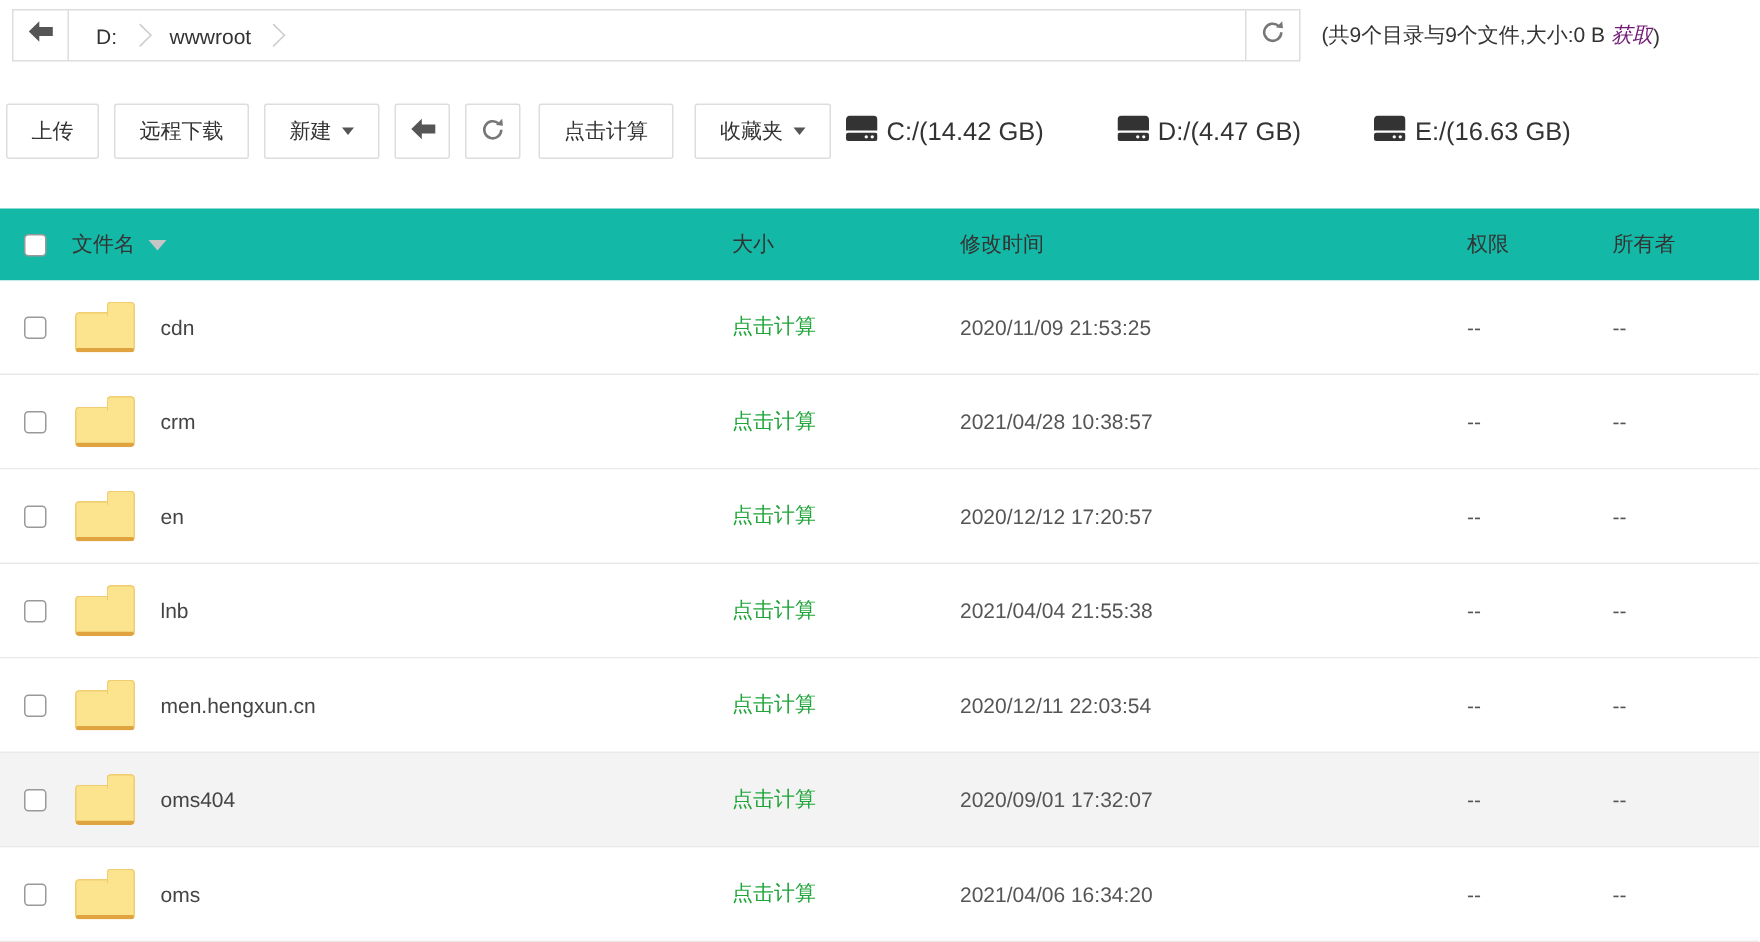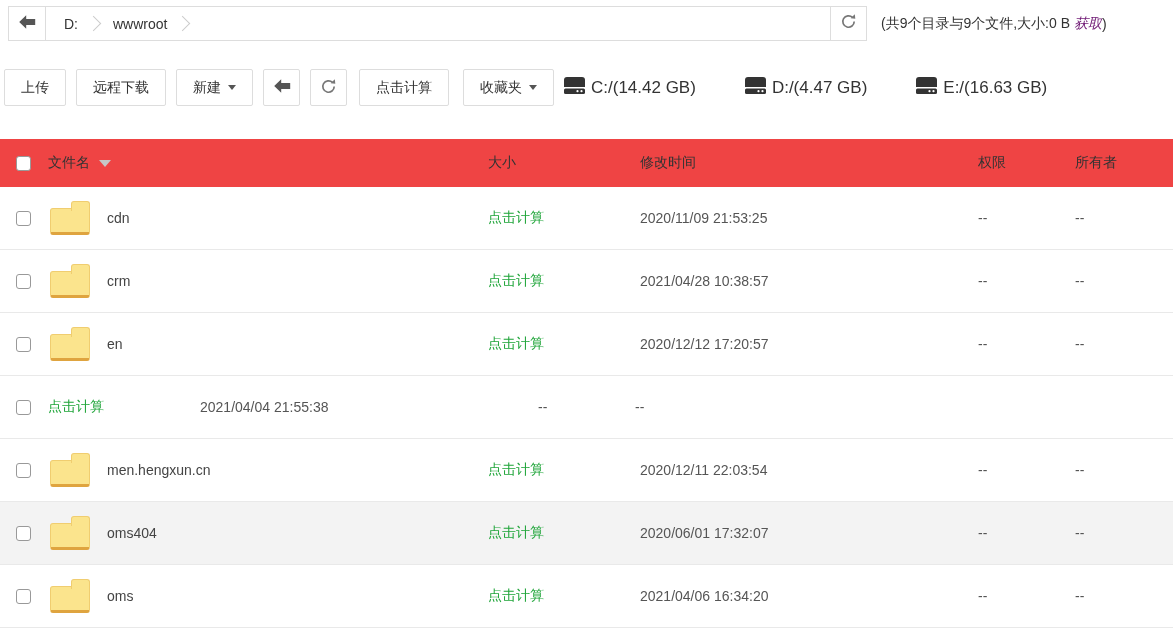--- a/index.html
+++ b/index.html
@@ -33,21 +33,21 @@
   .caret { width:0; height:0; border-left:4px solid transparent; border-right:4px solid transparent;
     border-top:5px solid #555; margin-left:7px; }
 
   .disks { display:flex; align-items:center; }
   .disk { display:flex; align-items:center; margin-right:49px; cursor:pointer;
     font-size:17px; color:#333; white-space:nowrap; }
   .disk svg { margin-right:6px; }
 
   
   .filetable { position:absolute; left:0; top:139px; width:1173px; }
-  .thead { height:48px; background:#ef4444; display:flex; align-items:center;
+  .thead { height:48px; background:#14b8a6; display:flex; align-items:center;
     font-size:14px; color:#333; }
   .trow { height:63px; display:flex; align-items:center; background:#fff;
     border-bottom:1px solid #e9e9e9; font-size:14px; }
   .trow.hovered { background:#f3f3f3; }
   .c1 { width:48px; padding-left:16px; display:flex; align-items:center; }
   .c2 { width:440px; display:flex; align-items:center; }
   .c3 { width:152px; }
   .c4 { width:338px; }
   .c5 { width:97px; }
   .c6 { width:98px; }
@@ -219,20 +219,24 @@
     <div class="c3"><span class="calc-link">点击计算</span></div>
     <div class="c4 dim">2020/12/12 17:20:57</div>
     <div class="c5 dim">--</div>
     <div class="c6 dim">--</div>
   </div>
 
   <div class="trow">
     <div class="c1">
         <span class="checkbox"></span>
       </div>
+    <div class="c2">
+        <span class="folder"></span>
+      <span class="fname">lnb</span>
+      </div>
     <div class="c3"><span class="calc-link">点击计算</span></div>
     <div class="c4 dim">2021/04/04 21:55:38</div>
     <div class="c5 dim">--</div>
     <div class="c6 dim">--</div>
   </div>
 
   <div class="trow">
     <div class="c1">
         <span class="checkbox"></span>
       </div>
@@ -248,21 +252,21 @@
 
   <div class="trow hovered">
     <div class="c1">
         <span class="checkbox"></span>
       </div>
     <div class="c2">
         <span class="folder"></span>
       <span class="fname">oms404</span>
       </div>
     <div class="c3"><span class="calc-link">点击计算</span></div>
-    <div class="c4 dim">2020/06/01 17:32:07</div>
+    <div class="c4 dim">2020/09/01 17:32:07</div>
     <div class="c5 dim">--</div>
     <div class="c6 dim">--</div>
   </div>
 
   <div class="trow">
     <div class="c1">
         <span class="checkbox"></span>
       </div>
     <div class="c2">
         <span class="folder"></span>

